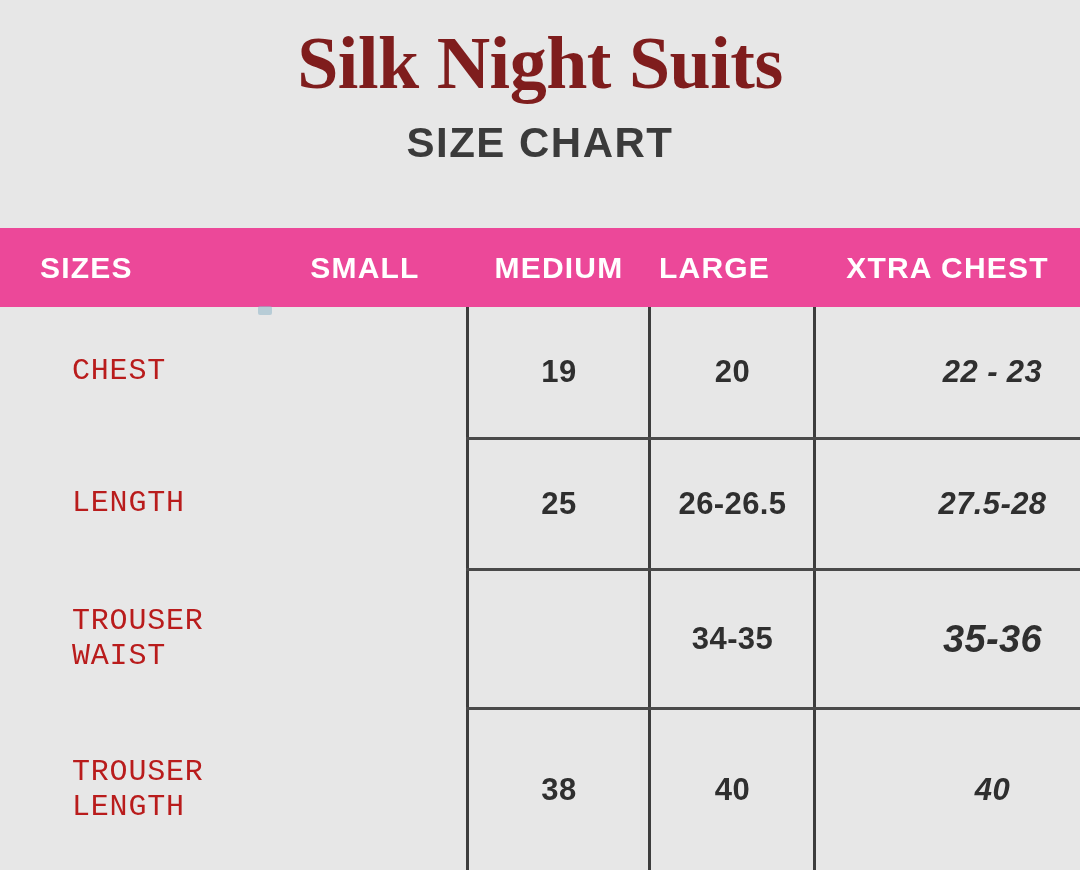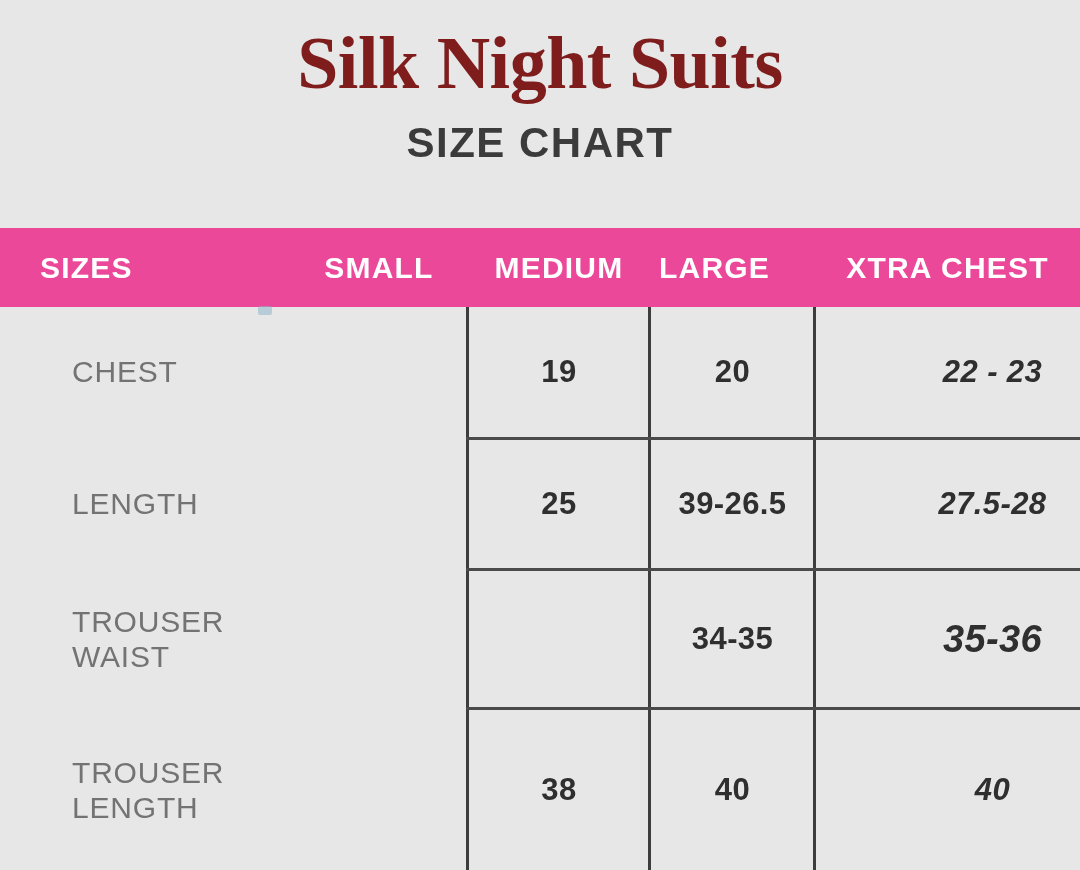--- a/index.html
+++ b/index.html
@@ -79,21 +79,21 @@
     display: flex;
     align-items: center;
     justify-content: center;
     color: #ffffff;
     font-size: 30px;
     font-weight: bold;
     letter-spacing: 1.2px;
     white-space: nowrap;
   }
   .hc-sizes   { left: 40px;  width: 200px; justify-content: flex-start; }
-  .hc-small   { left: 304px; width: 150px; }
+  .hc-small   { left: 290px; width: 150px; }
   .hc-medium  { left: 468px; width: 182px; }
   .hc-large   { left: 632px; width: 165px; }
   .hc-xl      { left: 815px; width: 265px; }
 
   
   .vline {
     position: absolute;
     top: 79px;
     width: 3px;
     height: 563px;
@@ -140,25 +140,26 @@
   .row.r1 { top: 212px; height: 128px; }
   .row.r2 { top: 343px; height: 136px; }
   .row.r3 { top: 482px; height: 160px; }
 
   .row-label {
     position: absolute;
     left: 72px;
     width: 380px;
     top: 50%;
     transform: translateY(-50%);
-    color: #737373;
+    color: #b91c1c;
     font-size: 30px;
     font-weight: normal;
     letter-spacing: 0.8px;
     line-height: 1.18;
+    font-family: Liberation Mono, monospace;
   }
 
   .cell {
     position: absolute;
     top: 50%;
     transform: translateY(-50%);
     display: flex;
     align-items: center;
     justify-content: center;
     color: #2f2f2f;
@@ -210,21 +211,21 @@
       <div class="cell c-small"></div>
       <div class="cell c-medium">19</div>
       <div class="cell c-large">20</div>
       <div class="cell c-xl">22 - 23</div>
     </div>
 
     <div class="row r1">
       <div class="row-label">LENGTH</div>
       <div class="cell c-small"></div>
       <div class="cell c-medium">25</div>
-      <div class="cell c-large">39-26.5</div>
+      <div class="cell c-large">26-26.5</div>
       <div class="cell c-xl">27.5-28</div>
     </div>
 
     <div class="row r2">
       <div class="row-label">
         <div>TROUSER</div>
         <div>WAIST</div>
       </div>
       <div class="cell c-small"></div>
       <div class="cell c-large">34-35</div>

